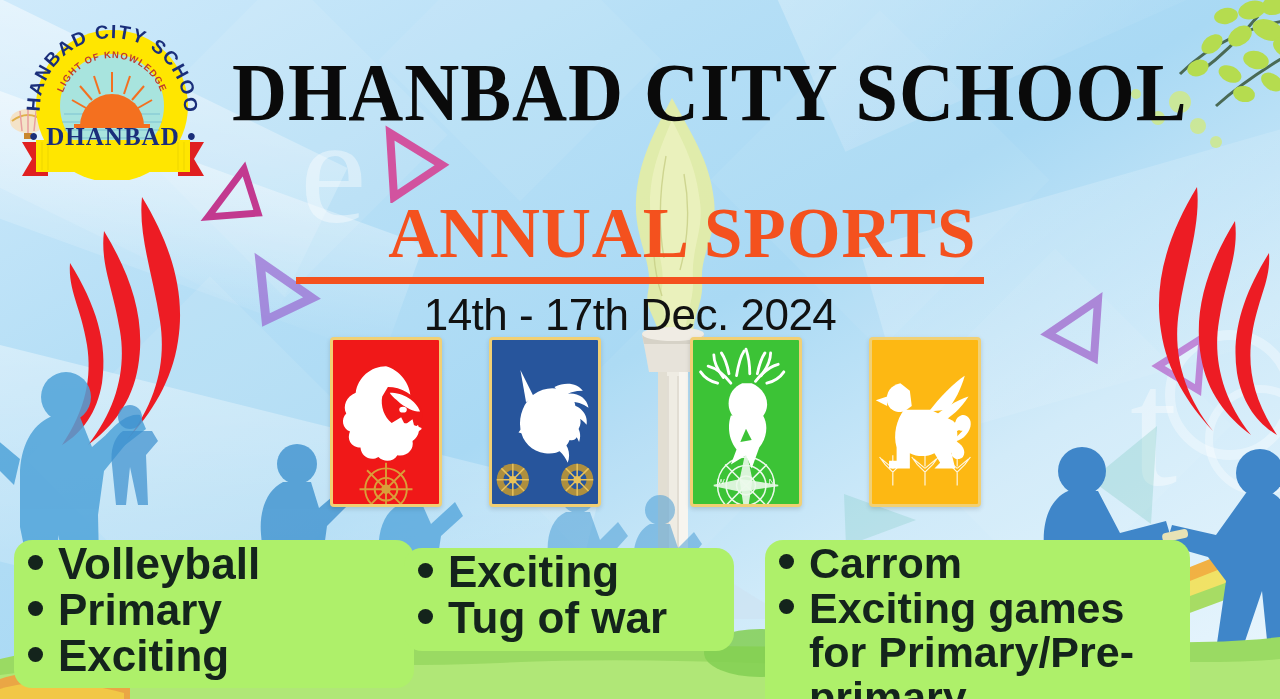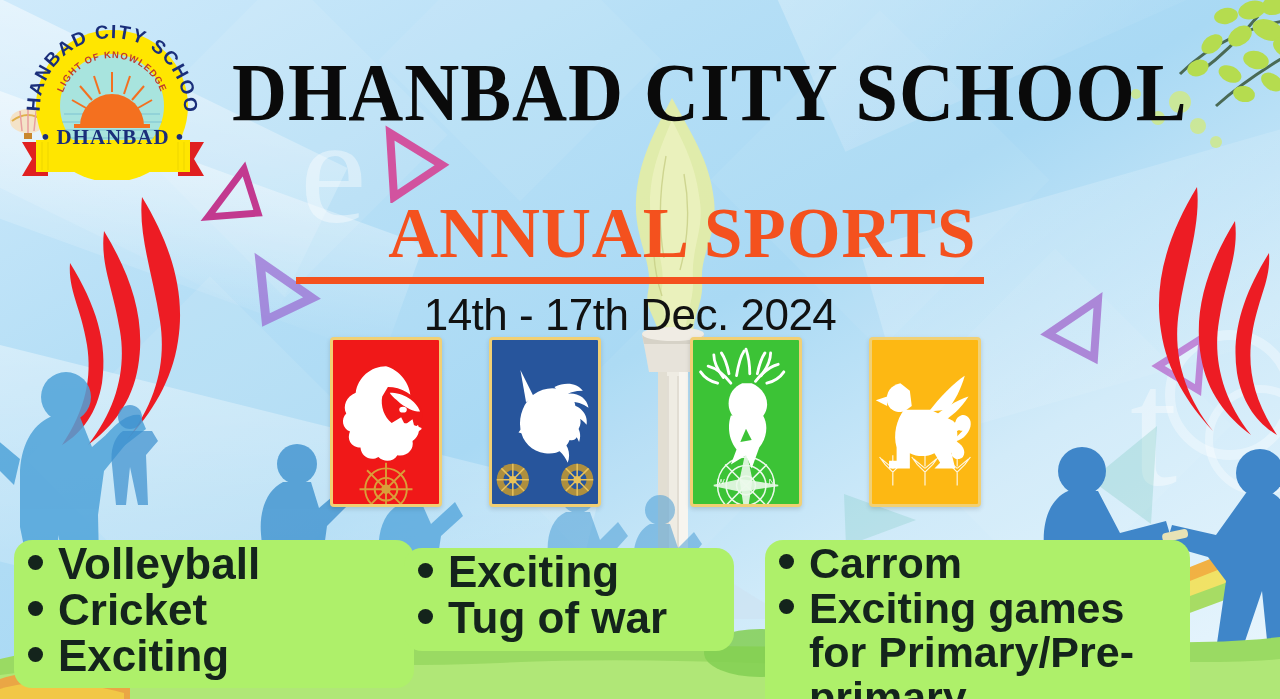--- a/index.html
+++ b/index.html
@@ -81,21 +81,21 @@
 
   
   .logo { position:absolute; left:18px; top:10px; width:190px; height:170px; }
   .logo-ribbon-text {
     position:absolute;
     left:0; top:0; width:100%; height:100%;
     display:flex; align-items:center; justify-content:center;
     color:#1a2e7a;
     font-family:"Liberation Serif", serif;
     font-weight:bold;
-    font-size:21px;
+    font-size:25px;
     letter-spacing:1px;
     white-space:nowrap;
   }
 
   
   .school-title {
     position:absolute;
     left:0; top:52px; width:1280px;
     text-align:center;
     padding-left:150px;
@@ -611,21 +611,21 @@
   </div>
 
   <div class="listbox box-1">
     <ul>
       <li>
         <span class="bullet"></span>
         <span>Volleyball</span>
       </li>
       <li>
         <span class="bullet"></span>
-        <span>Cricket</span>
+        <span>Primary</span>
       </li>
       <li>
         <span class="bullet"></span>
         <span>Exciting</span>
       </li>
     </ul>
   </div>
 
   <div class="listbox box-2">
     <ul>

